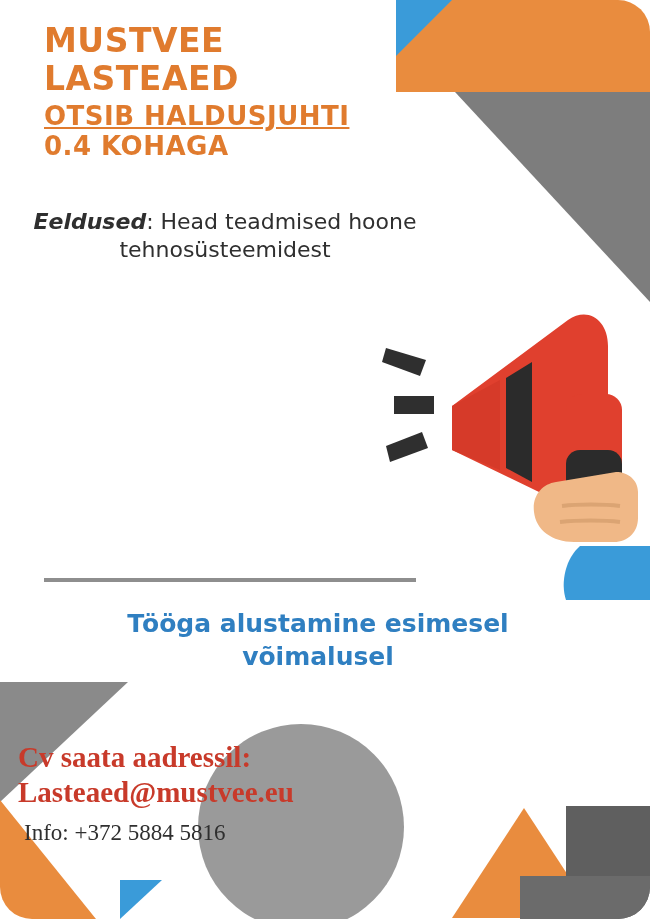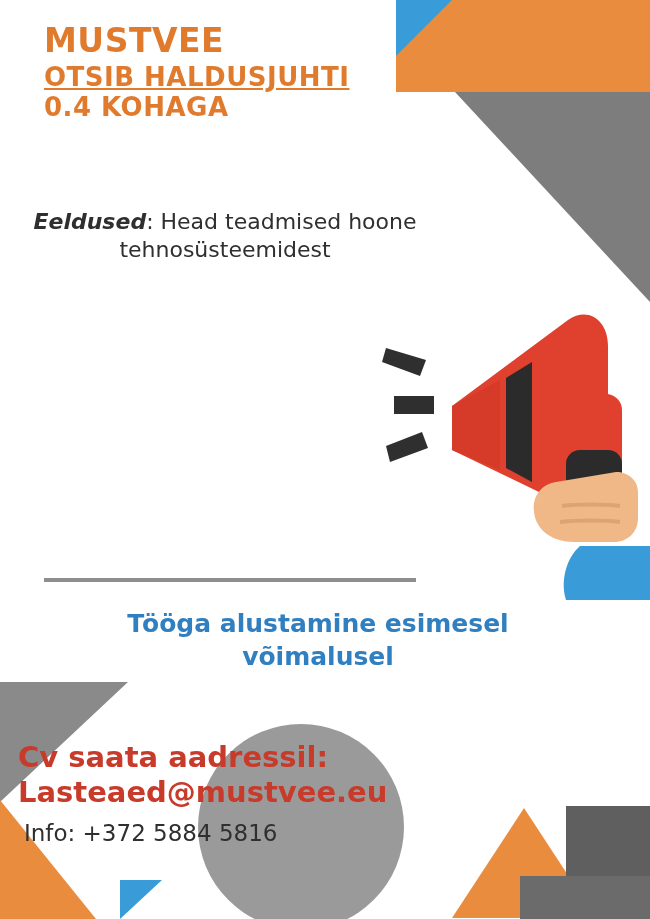--- a/index.html
+++ b/index.html
@@ -12,20 +12,21 @@
     background: #ffffff;
     font-family: "DejaVu Sans", sans-serif;
     overflow: hidden;
   }
   .poster {
     position: relative;
     width: 650px;
     height: 919px;
     background: #ffffff;
     overflow: hidden;
+    border-radius: 32px;
   }
 
   
   .shape { position: absolute; }
 
   
   .tr-orange {
     top: 0; left: 396px;
     width: 254px; height: 92px;
     background: #e98c3e;
@@ -144,20 +145,21 @@
     font-weight: bold;
     font-size: 25px;
     line-height: 1.3;
   }
 
   
   .contact {
     position: absolute;
     top: 740px; left: 18px;
     width: 520px;
+    font-family: Liberation Serif, serif;
   }
   .contact .cta {
     color: #c83a2a;
     font-weight: bold;
     font-size: 29px;
     line-height: 1.2;
     margin: 0;
   }
   .contact .info {
     color: #2f2f2f;
@@ -183,20 +185,21 @@
   <div class="shape left-wedge"></div>
   <div class="shape left-orange-wedge"></div>
   <div class="shape grey-circle"></div>
   <div class="shape bl-blue"></div>
   <div class="shape bot-orange-tri"></div>
   <div class="shape bot-dark"></div>
   <div class="shape bot-dark2"></div>
 
   <div class="headline">
     <span class="l1">MUSTVEE</span>
+    <span class="l1">LASTEAED</span>
     <span class="l3">OTSIB HALDUSJUHTI</span>
     <span class="l4">0.4 KOHAGA</span>
   </div>
 
   <div class="megaphone">
     <svg width="270" height="300" viewBox="0 0 270 300" xmlns="http://www.w3.org/2000/svg">
 
       <g fill="#2f2f2f">
         <polygon points="6,48 46,60 40,76 2,62"></polygon>
         <polygon points="14,96 54,96 54,114 14,114"></polygon>

